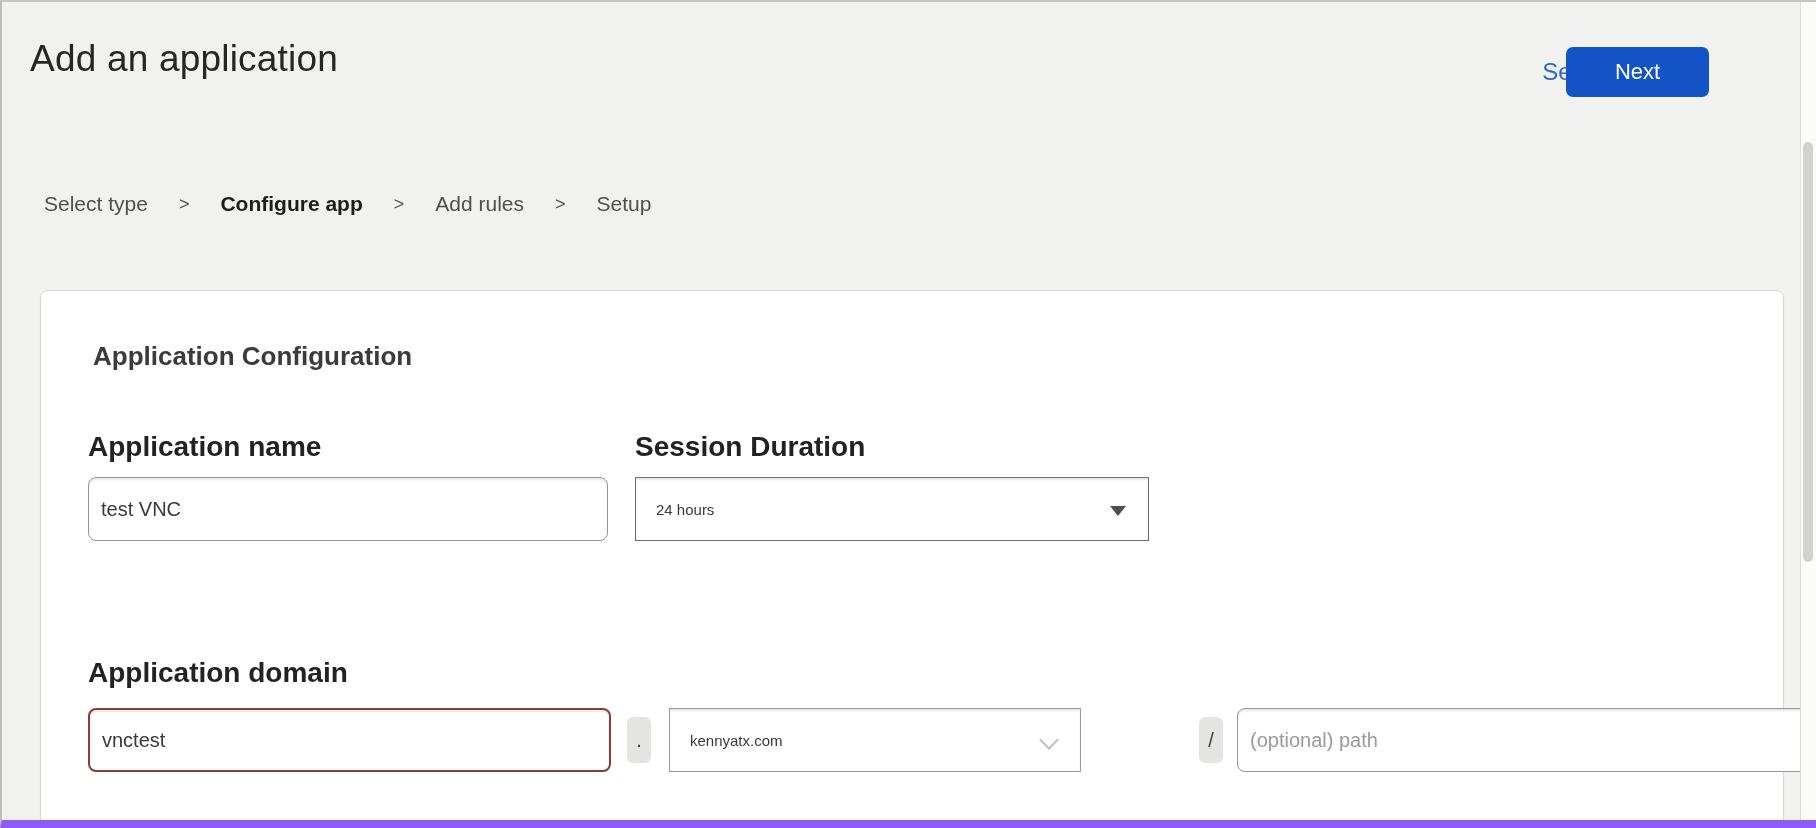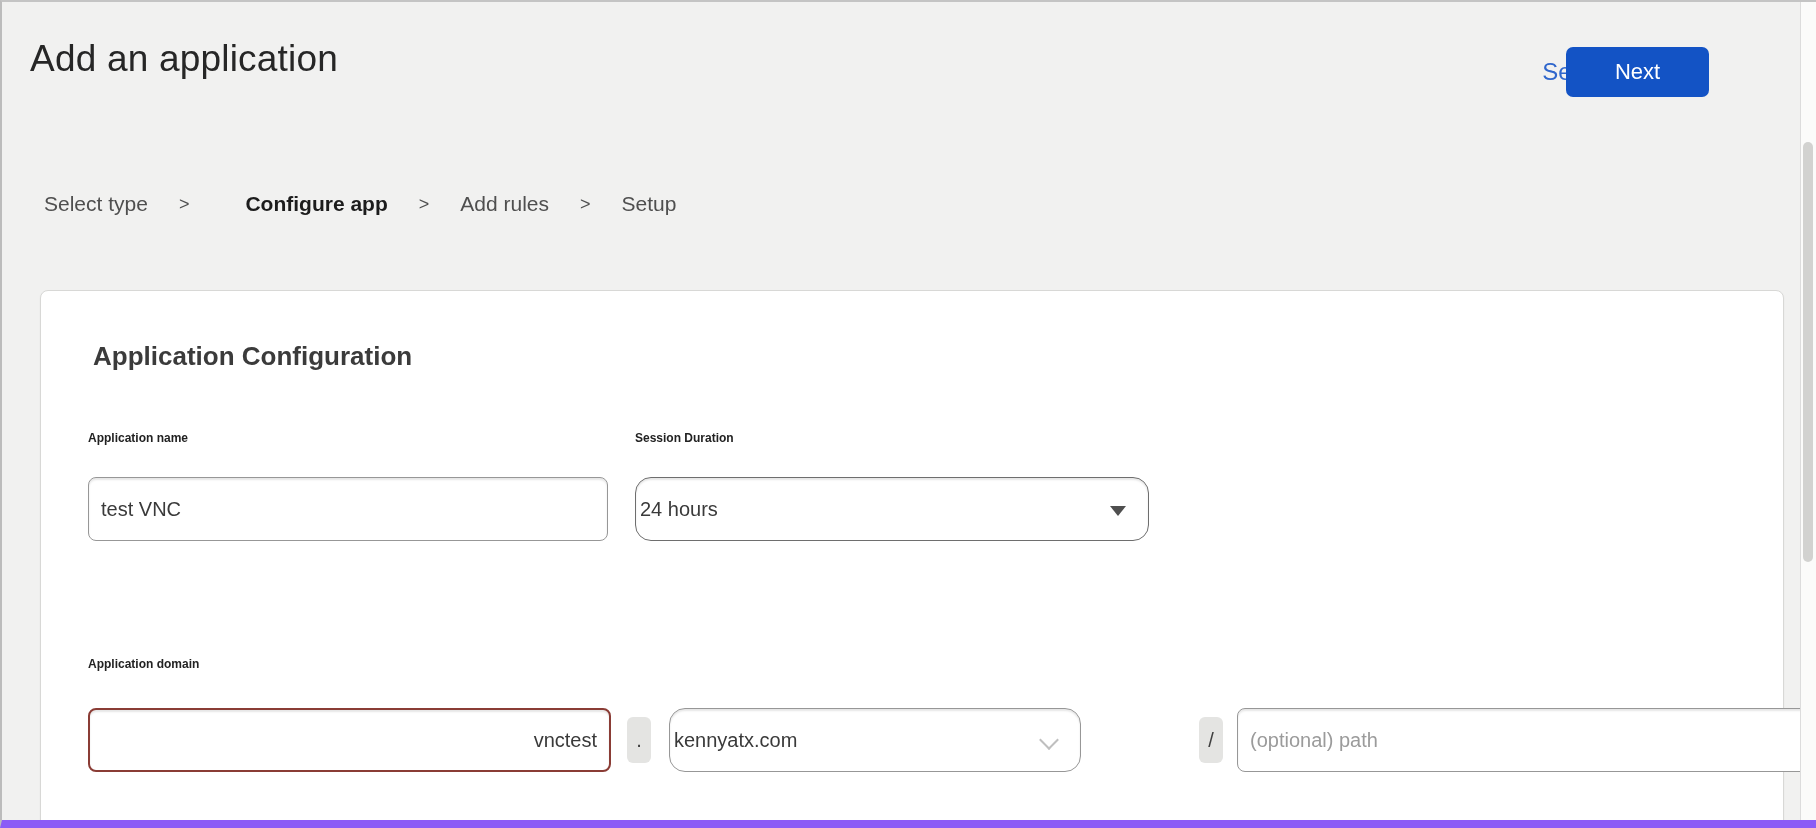--- a/index.html
+++ b/index.html
@@ -18,53 +18,53 @@
   
   .page-title { position:absolute; left:28px; top:36px; font-size:37px; font-weight:400; color:#262626; letter-spacing:0.2px; }
   .cancel-link { position:absolute; left:1528px; top:46px; width:110px; height:48px; line-height:48px; text-align:center;
     color:#2f66cc; font-size:24px; cursor:pointer; background:none; border:none; font-family:inherit; }
   .next-btn { position:absolute; left:1564px; top:45px; width:143px; height:50px;
     background:#1353c5; color:#ffffff; font-size:22px; border:none; border-radius:7px; cursor:pointer; font-family:inherit; }
 
   
   .breadcrumb { position:absolute; left:42px; top:190px; display:flex; align-items:center; gap:31px; font-size:21px; color:#4f4f4f; }
   .crumb { cursor:pointer; }
-  .crumb.active { font-weight:700; color:#1c1c1c;margin-left:25px; }
+  .crumb.active { font-weight:700; color:#1c1c1c; }
   .crumb-sep { color:#4f4f4f; font-size:18px; }
 
   
   .card { position:absolute; left:38px; top:288px; width:1744px; height:560px;
     background:#ffffff; border:1px solid #d8d8d6; border-radius:8px 8px 0 0;
     box-shadow:0 1px 2px rgba(0,0,0,0.05); }
   .card-heading { position:absolute; left:52px; top:50px; font-size:26px; font-weight:700; color:#3b3b3b; }
 
-  .field-label { position:absolute; font-size:12px; font-weight:700; color:#222222; }
+  .field-label { position:absolute; font-size:28px; font-weight:700; color:#222222; }
 
   .tfield {
     position:absolute; height:64px; border:1px solid #979797; border-radius:8px; background:#fff;
     font-size:20px; color:#3a3a3a; padding:0 12px; font-family:inherit; outline:none;
     box-shadow:inset 0 2px 2px rgba(0,0,0,0.10);
   }
   .tfield::placeholder { color:#9b9b9b; opacity:1; }
 
   .selectbox {
-    position:absolute; height:64px; border:1px solid #6e6e6e; border-radius:16px; background:#fff;
-    display:flex; align-items:center; padding:0 4px; font-size:20px; color:#3a3a3a; cursor:pointer;
+    position:absolute; height:64px; border:1px solid #6e6e6e; border-radius:0; background:#fff;
+    display:flex; align-items:center; padding:0 20px; font-size:15px; color:#3a3a3a; cursor:pointer;
     box-shadow:inset 0 2px 2px rgba(0,0,0,0.10);
   }
   .selectbox.light { border-color:#979797; }
   .caret-solid { position:absolute; right:22px; top:28px; width:0; height:0;
     border-left:8px solid transparent; border-right:8px solid transparent; border-top:10px solid #4f4f4f; }
   .chevron-thin { position:absolute; right:24px; top:24px; width:14px; height:14px;
     border-right:2px solid #bfbfbf; border-bottom:2px solid #bfbfbf; transform:rotate(45deg); }
 
   .sep-chip { position:absolute; width:24px; height:46px; background:#e4e4e2; border-radius:6px;
     display:flex; align-items:center; justify-content:center; font-size:20px; color:#3f3f3f; }
 
-  .domain-input { border:2px solid #8a3c35;text-align:right; }
+  .domain-input { border:2px solid #8a3c35; }
 
   
   #label-app-name   { left:47px;  top:140px; }
   #label-session    { left:594px; top:140px; }
   #input-app-name   { left:47px;  top:186px; width:520px; }
   #select-session   { left:594px; top:186px; width:514px; }
 
   
   #label-app-domain { left:47px;   top:366px; }
   #input-subdomain  { left:47px;   top:417px; width:523px; }

